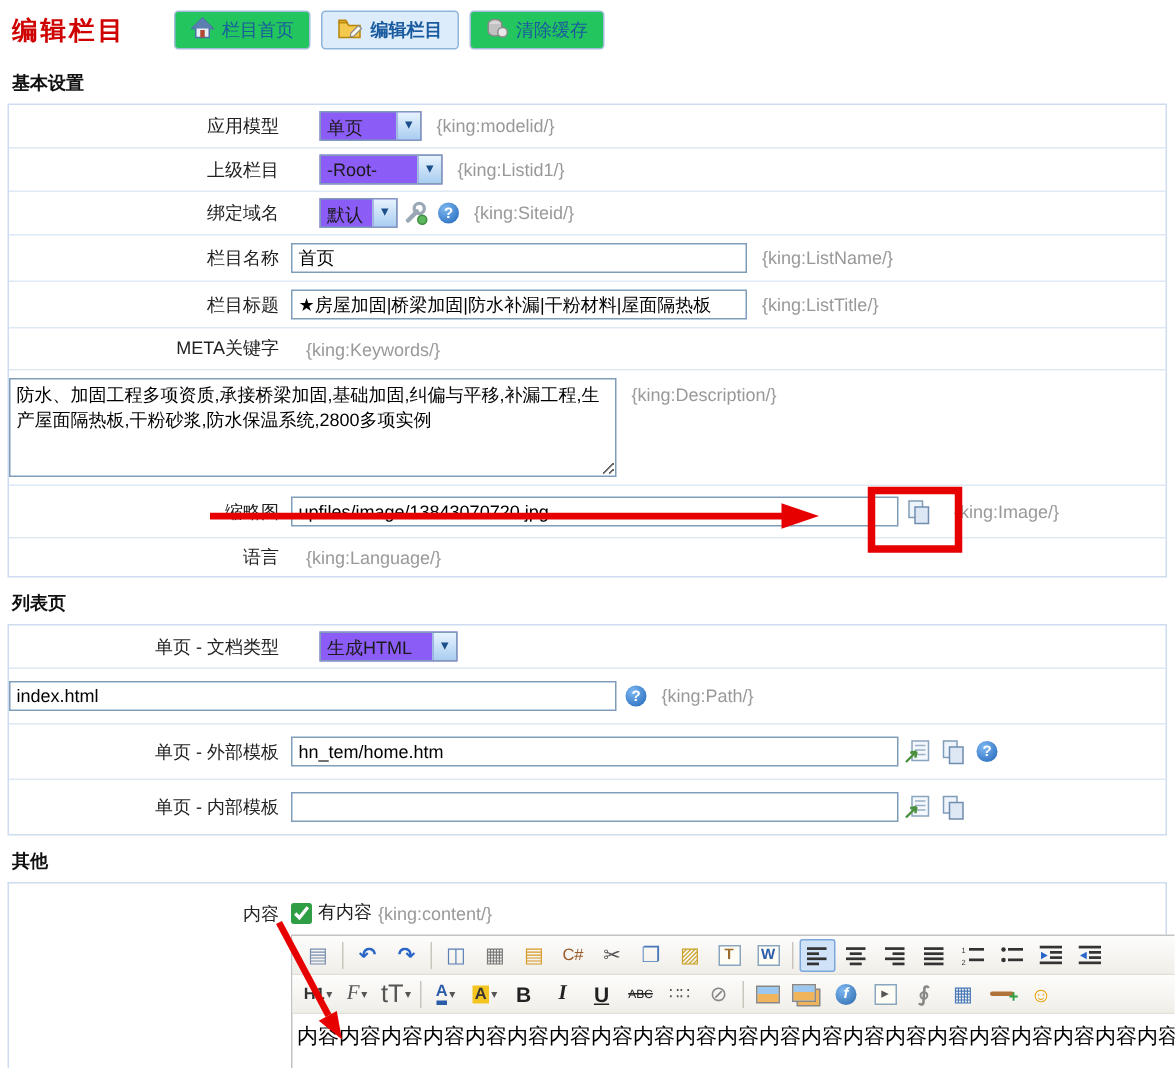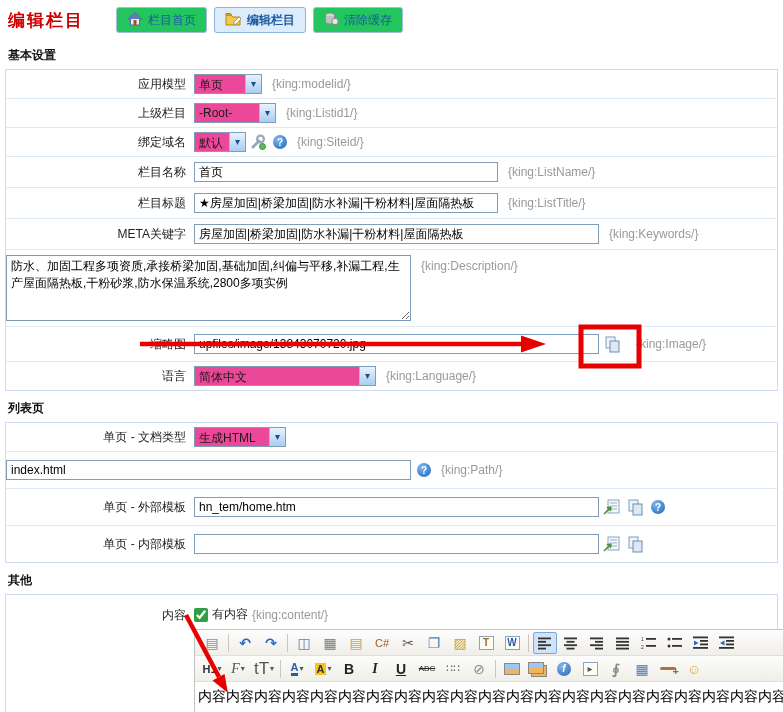--- a/index.html
+++ b/index.html
@@ -24,21 +24,21 @@
   .frow.pad7 { padding:7px 0; }
   .frow.pad8 { padding:8px 0; }
   .frow.top { align-items:flex-start; }
   .flabel { width:188px; text-align:right; padding-right:8px; flex:none; color:#222; }
   .frow.top .flabel { padding-top:4px; }
   .tag { color:#999; margin-left:10px; white-space:nowrap; }
   .tag0 { color:#999; white-space:nowrap; }
   .frow.top .tag { padding-top:4px; }
 
   
-  .sel { display:inline-flex; align-items:stretch; border:1px solid #7f9db9; background:#ec4899; height:20px; cursor:default; }
+  .sel { display:inline-flex; align-items:stretch; border:1px solid #7f9db9; background:#8b5cf6; height:20px; cursor:default;margin-left:19px; }
   .sel-txt { padding:2px 4px 0; white-space:nowrap; overflow:hidden; flex:1; }
   .sel-arrow { width:16px; flex:none; background:linear-gradient(#e7f3fe,#a9cdf0); border-left:1px solid #9ebfdd;
                color:#1c4f8a; display:flex; align-items:center; justify-content:center; }
   .sel-arrow::before { content:"▾"; font-size:10px; line-height:1; }
 
   input.txt, textarea.txt { border:1px solid #7f9db9; font-family:"Liberation Sans","DejaVu Sans",sans-serif;
     font-size:12px; padding:2px 4px; color:#000; background:#fff; }
   input.txt { height:20px; }
   textarea.txt { height:66px; resize:both; line-height:1.45; }
 
@@ -154,21 +154,20 @@
     </div>
 
     <div class="frow pad5">
       <span class="flabel">栏目标题</span>
       <input class="txt" style="width: 304px;" value="★房屋加固|桥梁加固|防水补漏|干粉材料|屋面隔热板">
       <span class="tag">{king:ListTitle/}</span>
     </div>
 
     <div class="frow pad5">
       <span class="flabel">META关键字</span>
-      <input class="txt" style="width: 405px;" value="房屋加固|桥梁加固|防水补漏|干粉材料|屋面隔热板">
       <span class="tag">{king:Keywords/}</span>
     </div>
 
     <div class="frow pad5 top">
       <textarea class="txt" style="width: 405px;">防水、加固工程多项资质,承接桥梁加固,基础加固,纠偏与平移,补漏工程,生产屋面隔热板,干粉砂浆,防水保温系统,2800多项实例</textarea>
       <span class="tag">{king:Description/}</span>
     </div>
 
     <div class="frow pad7">
       <span class="flabel">缩略图</span>
@@ -177,24 +176,20 @@
           <svg width="19" height="19" viewBox="0 0 19 19">
             <rect x="3" y="2" width="9" height="11" fill="#eef4fb" stroke="#7f9db9"></rect>
             <rect x="7" y="6" width="9" height="11" fill="#dde8f4" stroke="#6f8db0"></rect>
           </svg>
         </span>
       <span class="tag" style="margin-left:14px">{king:Image/}</span>
     </div>
 
     <div class="frow">
       <span class="flabel">语言</span>
-      <span class="sel" style="width:182px">
-        <span class="sel-txt">简体中文</span>
-        <span class="sel-arrow"></span>
-      </span>
       <span class="tag">{king:Language/}</span>
     </div>
   </div>
 
   <div class="section-title">列表页</div>
   <div class="panel">
 
     <div class="frow">
       <span class="flabel">单页 - 文档类型</span>
       <span class="sel" style="width:92px">

